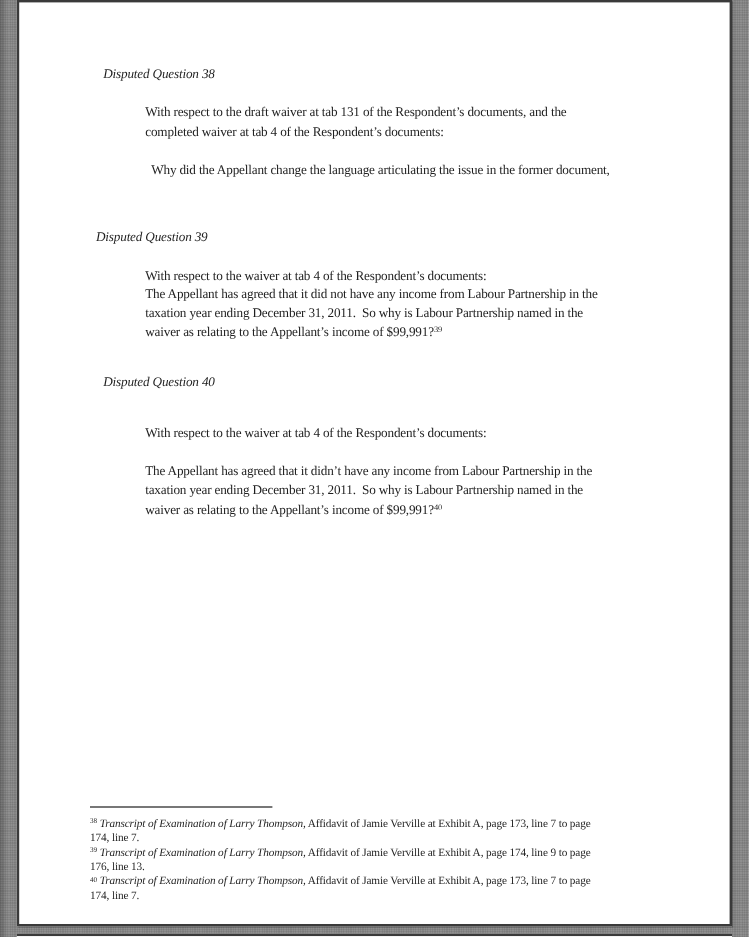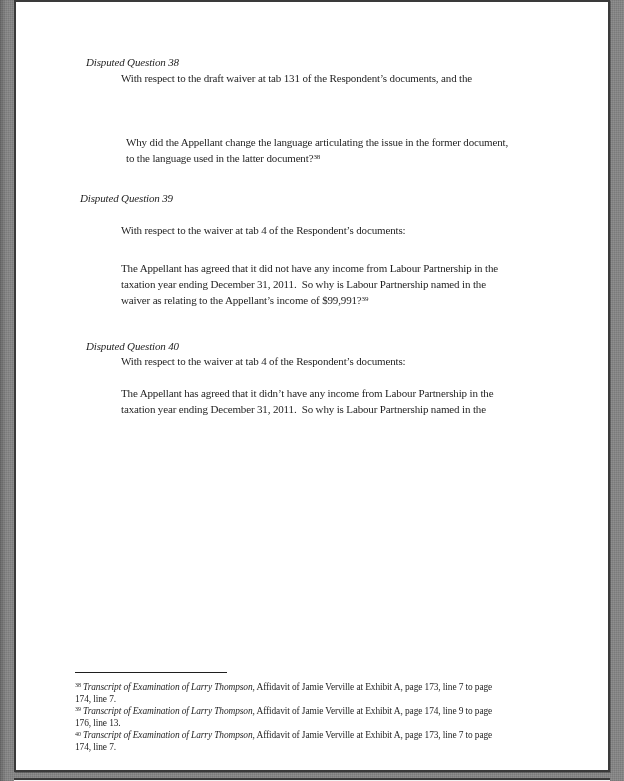--- a/index.html
+++ b/index.html
@@ -67,50 +67,51 @@
 </style>
 </head>
 <body>
 
 <div id="screen">
 
   <div class="page">
 
     <div class="para heading" style="left:70px;top:52px">Disputed Question 38</div>
 
-    <div class="para" style="left:105px;top:68px">
+    <div class="para" style="left:105px;top:84px">
       <span class="ln">With respect to the draft waiver at tab 131 of the Respondent’s documents, and the</span>
+      <span class="ln">completed waiver at tab 4 of the Respondent’s documents:</span>
     </div>
 
     <div class="para" style="left:110px;top:132px">
       <span class="ln">Why did the Appellant change the language articulating the issue in the former document,</span>
-      <span class="ln"><span>to the language used in the latter document?</span><sup>38</sup></span>
     </div>
 
     <div class="para heading" style="left:64px;top:188px">Disputed Question 39</div>
 
     <div class="para" style="left:105px;top:220px">
       <span class="ln">With respect to the waiver at tab 4 of the Respondent’s documents:</span>
     </div>
 
-    <div class="para" style="left:105px;top:258px">
+    <div class="para" style="left:105px;top:235px">
       <span class="ln">The Appellant has agreed that it did not have any income from Labour Partnership in the</span>
       <span class="ln">taxation year ending December 31, 2011.&nbsp; So why is Labour Partnership named in the</span>
       <span class="ln"><span>waiver as relating to the Appellant’s income of $99,991?</span><sup>39</sup></span>
     </div>
 
-    <div class="para heading" style="left:70px;top:336px">Disputed Question 40</div>
+    <div class="para heading" style="left:70px;top:309px">Disputed Question 40</div>
 
     <div class="para" style="left:105px;top:351px">
       <span class="ln">With respect to the waiver at tab 4 of the Respondent’s documents:</span>
     </div>
 
     <div class="para" style="left:105px;top:383px">
       <span class="ln">The Appellant has agreed that it didn’t have any income from Labour Partnership in the</span>
       <span class="ln">taxation year ending December 31, 2011.&nbsp; So why is Labour Partnership named in the</span>
+      <span class="ln"><span>waiver as relating to the Appellant’s income of $99,991?</span><sup>40</sup></span>
     </div>
 
     <div class="fn-rule"></div>
 
     <div class="footnotes">
       <span class="ln"><sup>38</sup> <i>Transcript of Examination of Larry Thompson,</i><span> Affidavit of Jamie Verville at Exhibit A, page 173, line 7 to page</span></span>
       <span class="ln">174, line 7.</span>
       <span class="ln"><sup>39</sup> <i>Transcript of Examination of Larry Thompson,</i><span> Affidavit of Jamie Verville at Exhibit A, page 174, line 9 to page</span></span>
       <span class="ln">176, line 13.</span>
       <span class="ln"><sup>40</sup> <i>Transcript of Examination of Larry Thompson,</i><span> Affidavit of Jamie Verville at Exhibit A, page 173, line 7 to page</span></span>

